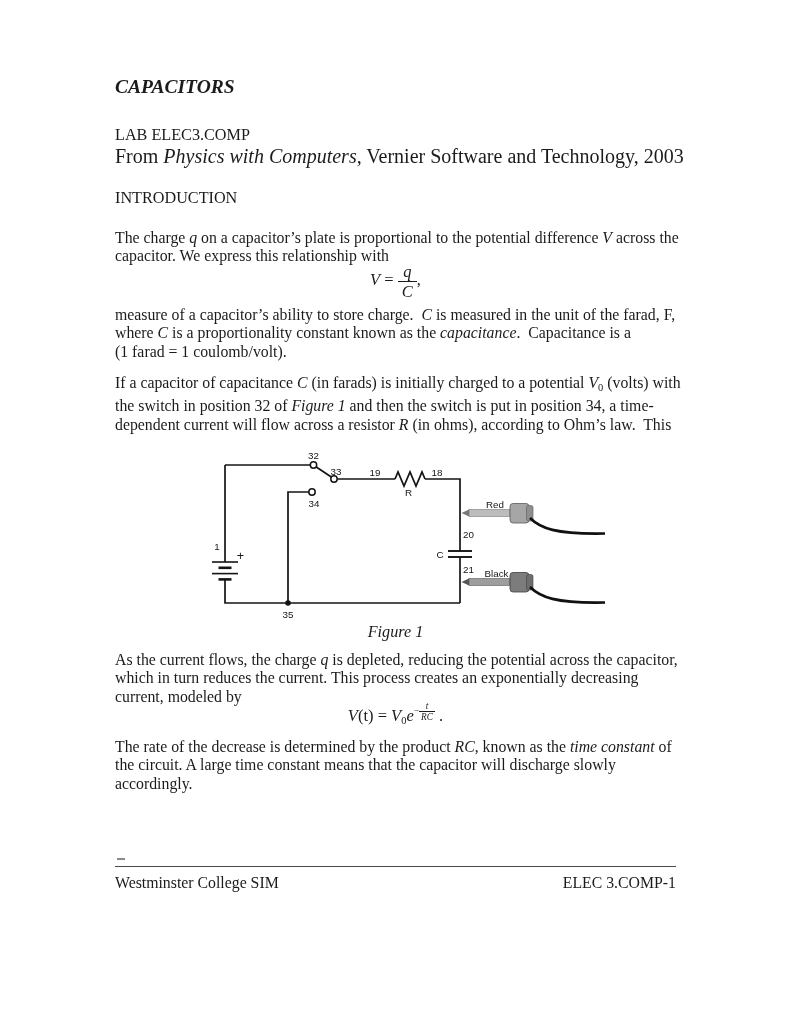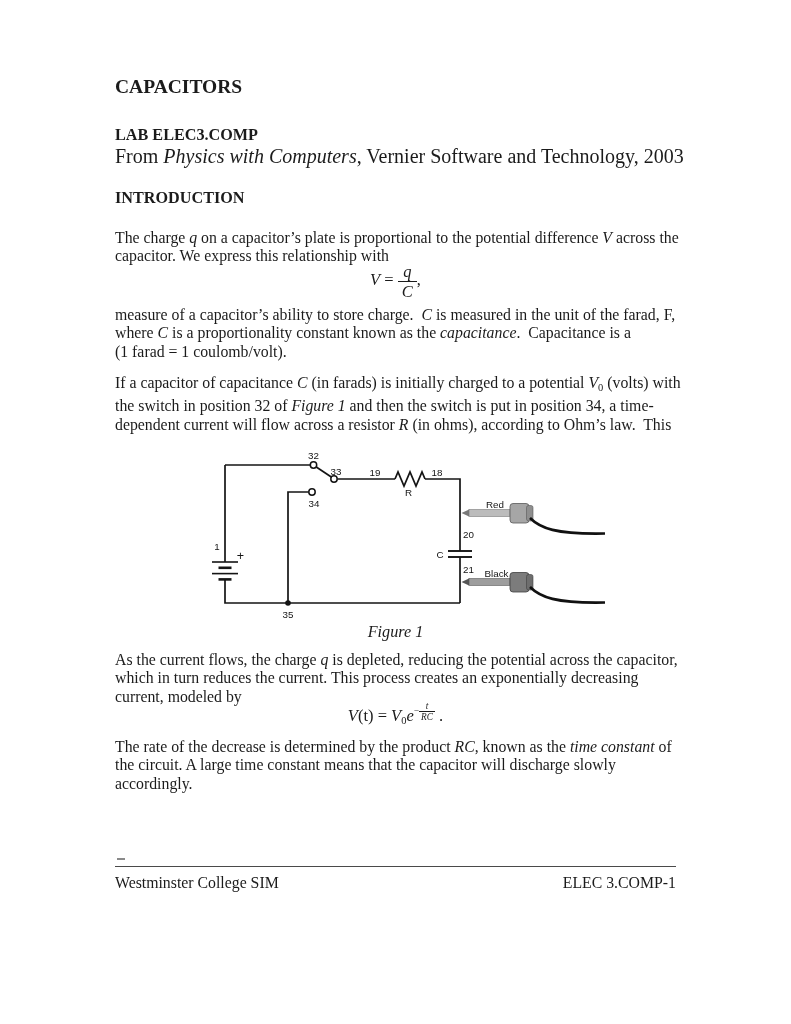--- a/index.html
+++ b/index.html
@@ -3,22 +3,22 @@
 <meta charset="utf-8">
 <style>
   html,body { margin:0; padding:0; background:#ffffff; }
   .page {
     position:relative; width:791px; height:1024px; background:#ffffff;
     font-family:"Liberation Serif", serif; color:#1b1b1b; overflow:hidden;
   }
   .blk { position:absolute; left:115px; width:561px; }
   .ln { white-space:pre; font-size:15.8px; line-height:18.4px; }
   .it { font-style:italic; }
-  .title { font-size:19.5px; font-weight:bold; line-height:23px; }
-  .h2 { font-size:16.2px; font-weight:bold; line-height:20px; }
+  .title { font-size:19.5px; font-weight:bold; line-height:23px;font-style:italic; }
+  .h2 { font-size:16.2px; font-weight:normal; line-height:20px; }
   .srcline { font-size:20px; line-height:19px; white-space:pre; }
   .sb { font-size:10.5px; vertical-align:-3px; }
   .formula { text-align:center; font-size:16.5px; white-space:pre; }
   .f1 { padding-right:34px; }
   .frac { display:inline-block; text-align:center; vertical-align:middle; }
   .frac .num { display:block; padding:0 4px 1px 4px; border-bottom:1.4px solid #1b1b1b; line-height:17px; }
   .frac .den { display:block; padding:1px 4px 0 4px; line-height:17px; }
   .expw { display:inline-block; vertical-align:7px; font-size:9.3px; white-space:nowrap; }
   .fracsm { display:inline-block; text-align:center; vertical-align:middle; }
   .fracsm .num { display:block; padding:0 2px; border-bottom:1px solid #1b1b1b; line-height:10px; }

